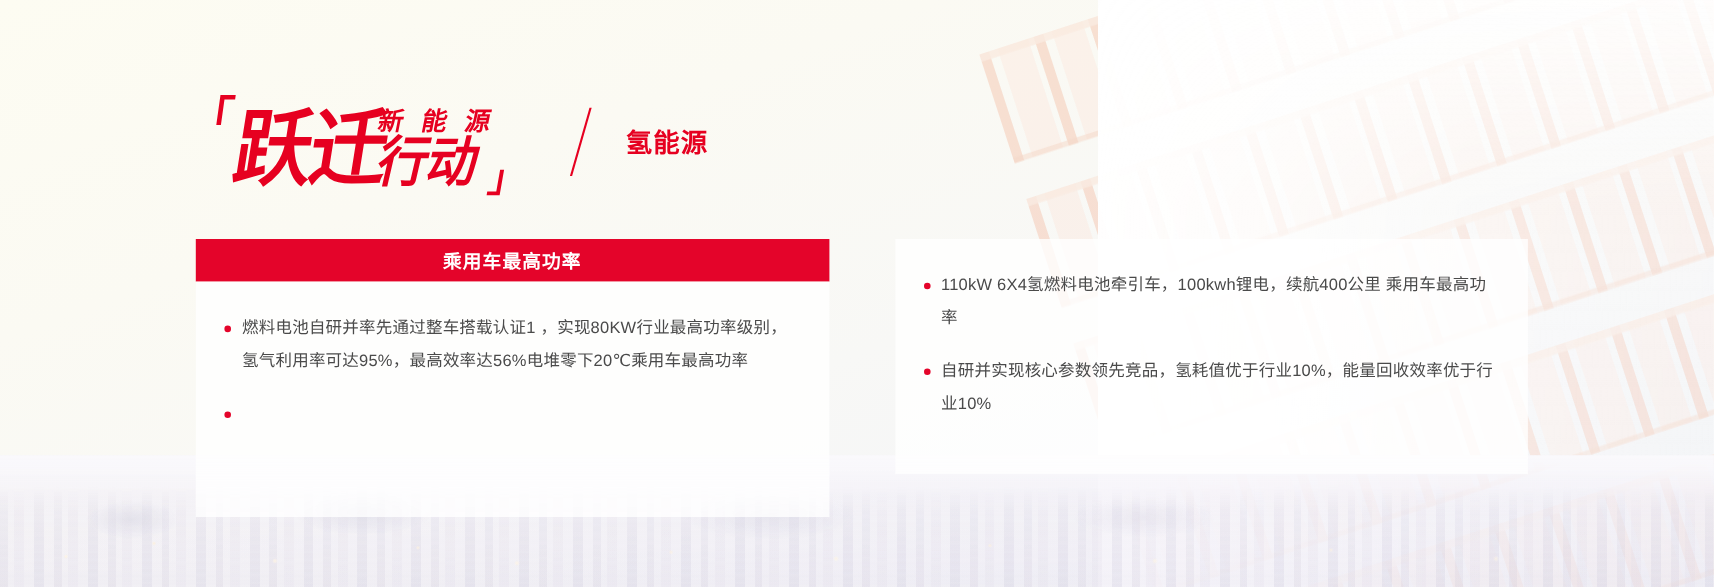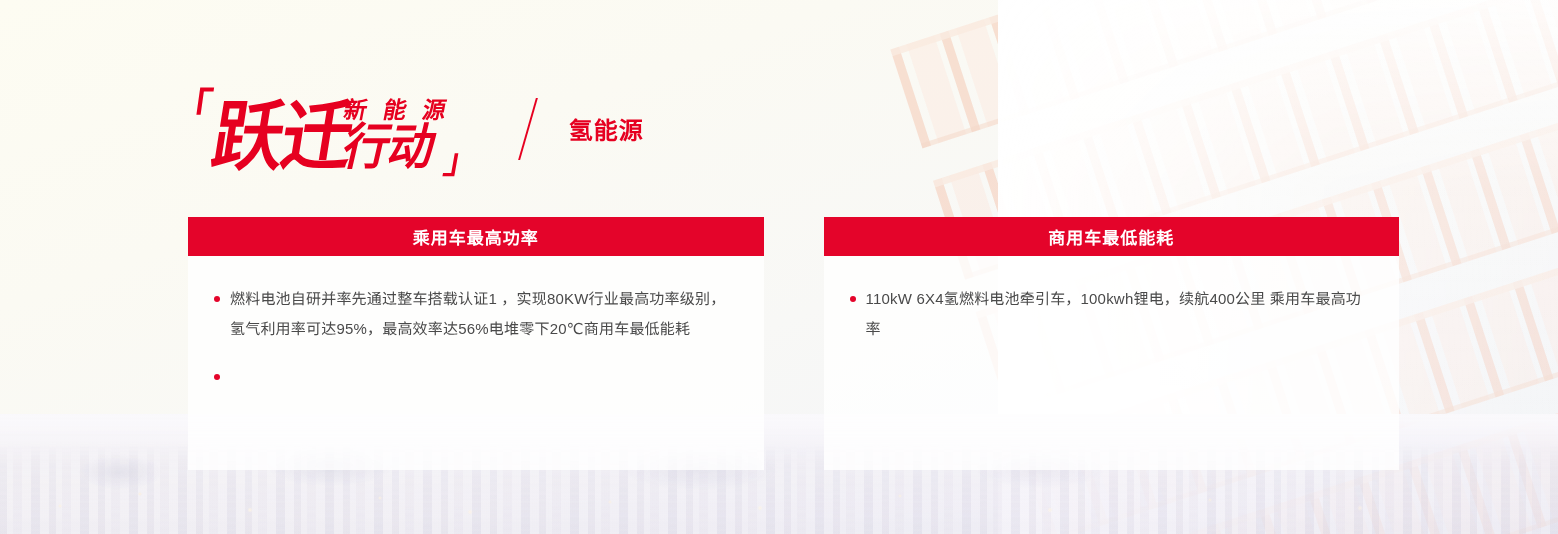--- a/index.html
+++ b/index.html
@@ -222,21 +222,21 @@
     color: #e60020;
     letter-spacing: 1px;
     line-height: 1;
     margin-top: 10px;
     white-space: nowrap;
   }
 
   
   .panels {
     position: absolute;
-    left: 188px;
+    left: 178px;
     top: 217px;
     width: 1211px;
     display: flex;
     gap: 60px;
   }
   .panel {
     width: 583px;
     display: flex;
     flex-direction: column;
   }
@@ -317,35 +317,38 @@
   </div>
 
   <div class="panels">
 
     <section class="panel">
       <div class="panel-header">乘用车最高功率</div>
       <div class="panel-body">
         <ul class="bullet-list">
           <li class="bullet-item">
             <span class="dot"></span>
-            <span>燃料电池自研并率先通过整车搭载认证1 ，实现80KW行业最高功率级别，氢气利用率可达95%，最高效率达56%电堆零下20℃商用车最低能耗</span>
+            <span>燃料电池自研并率先通过整车搭载认证1 ，实现80KW行业最高功率级别，氢气利用率可达95%，最高效率达56%电堆零下20℃乘用车最高功率</span>
           </li>
           <li class="bullet-item">
             <span class="dot"></span>
           </li>
         </ul>
       </div>
     </section>
 
     <section class="panel">
-      <div class="panel-header">商用车最低能耗</div>
       <div class="panel-body">
         <ul class="bullet-list">
           <li class="bullet-item">
             <span class="dot"></span>
             <span>110kW 6X4氢燃料电池牵引车，100kwh锂电，续航400公里 乘用车最高功率</span>
           </li>
+          <li class="bullet-item">
+            <span class="dot"></span>
+            <span>自研并实现核心参数领先竞品，氢耗值优于行业10%，能量回收效率优于行业10%</span>
+          </li>
         </ul>
       </div>
     </section>
 
   </div>
 </div>
 
 </body></html>

